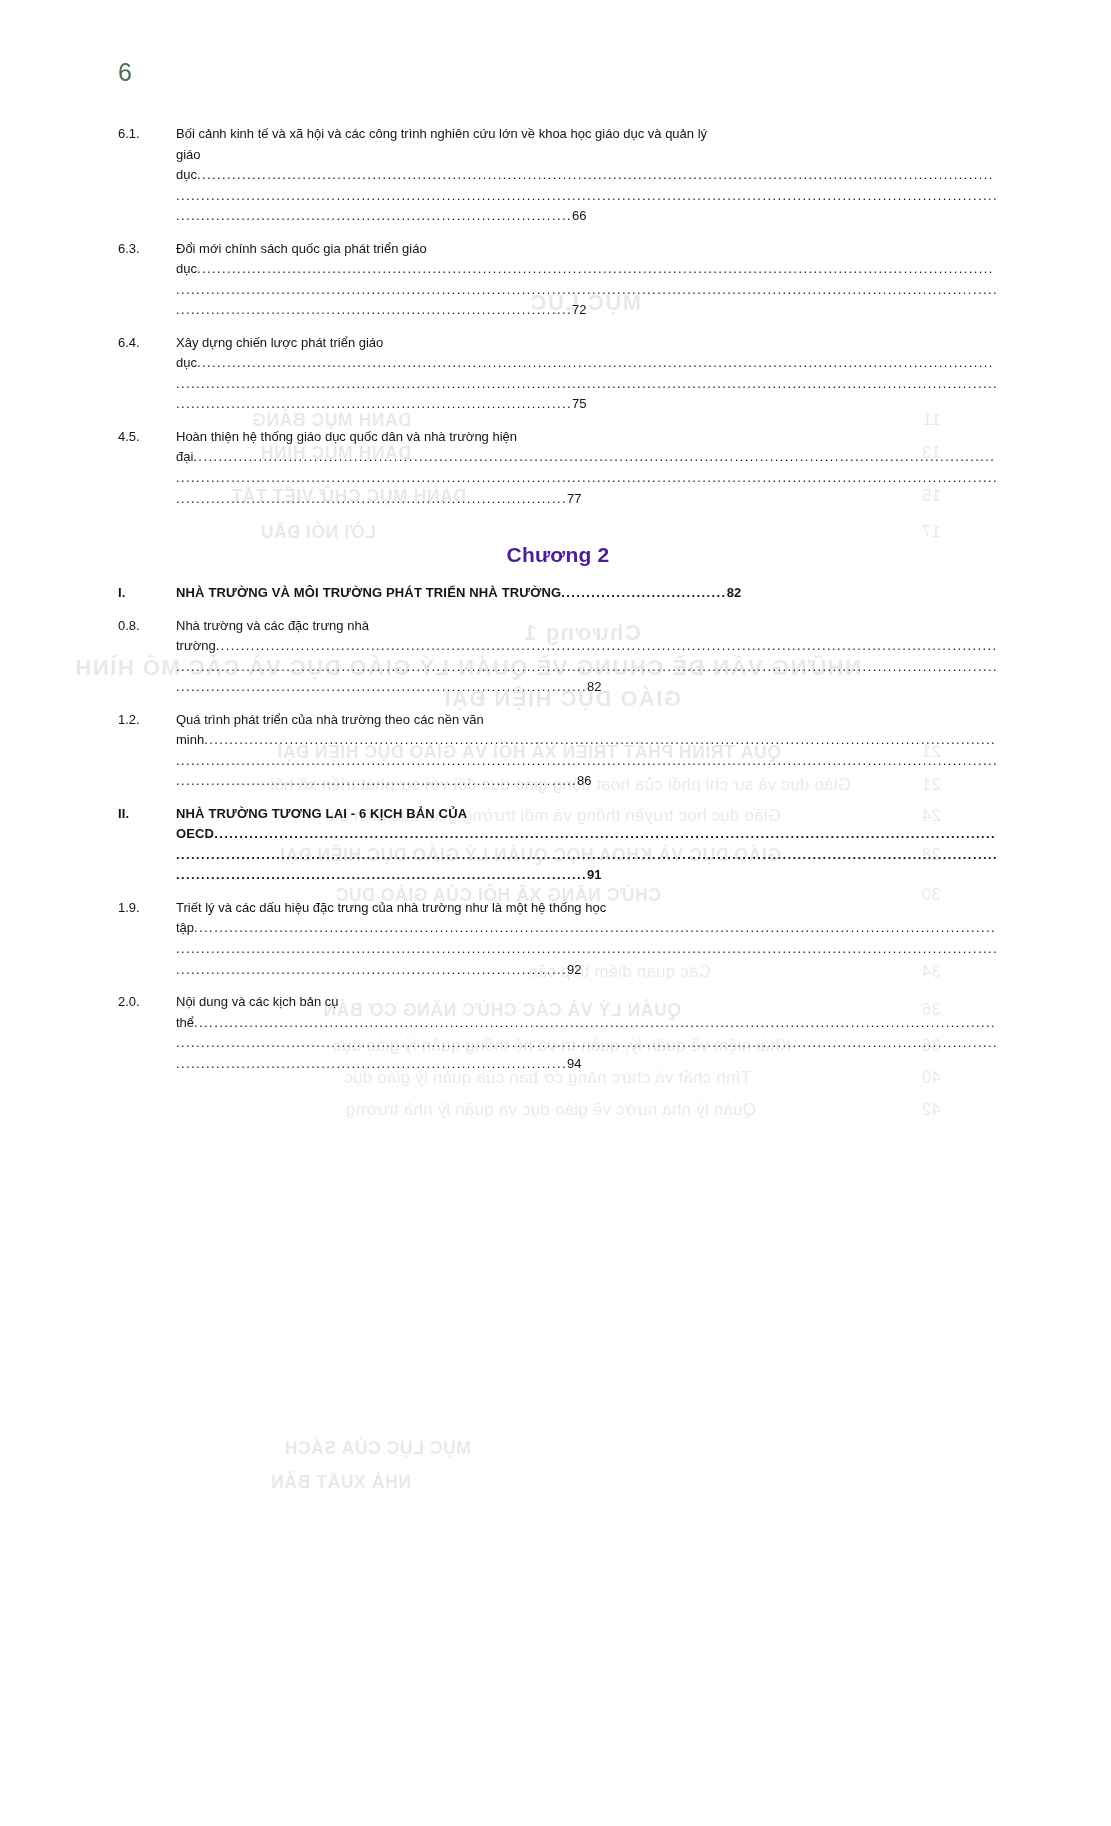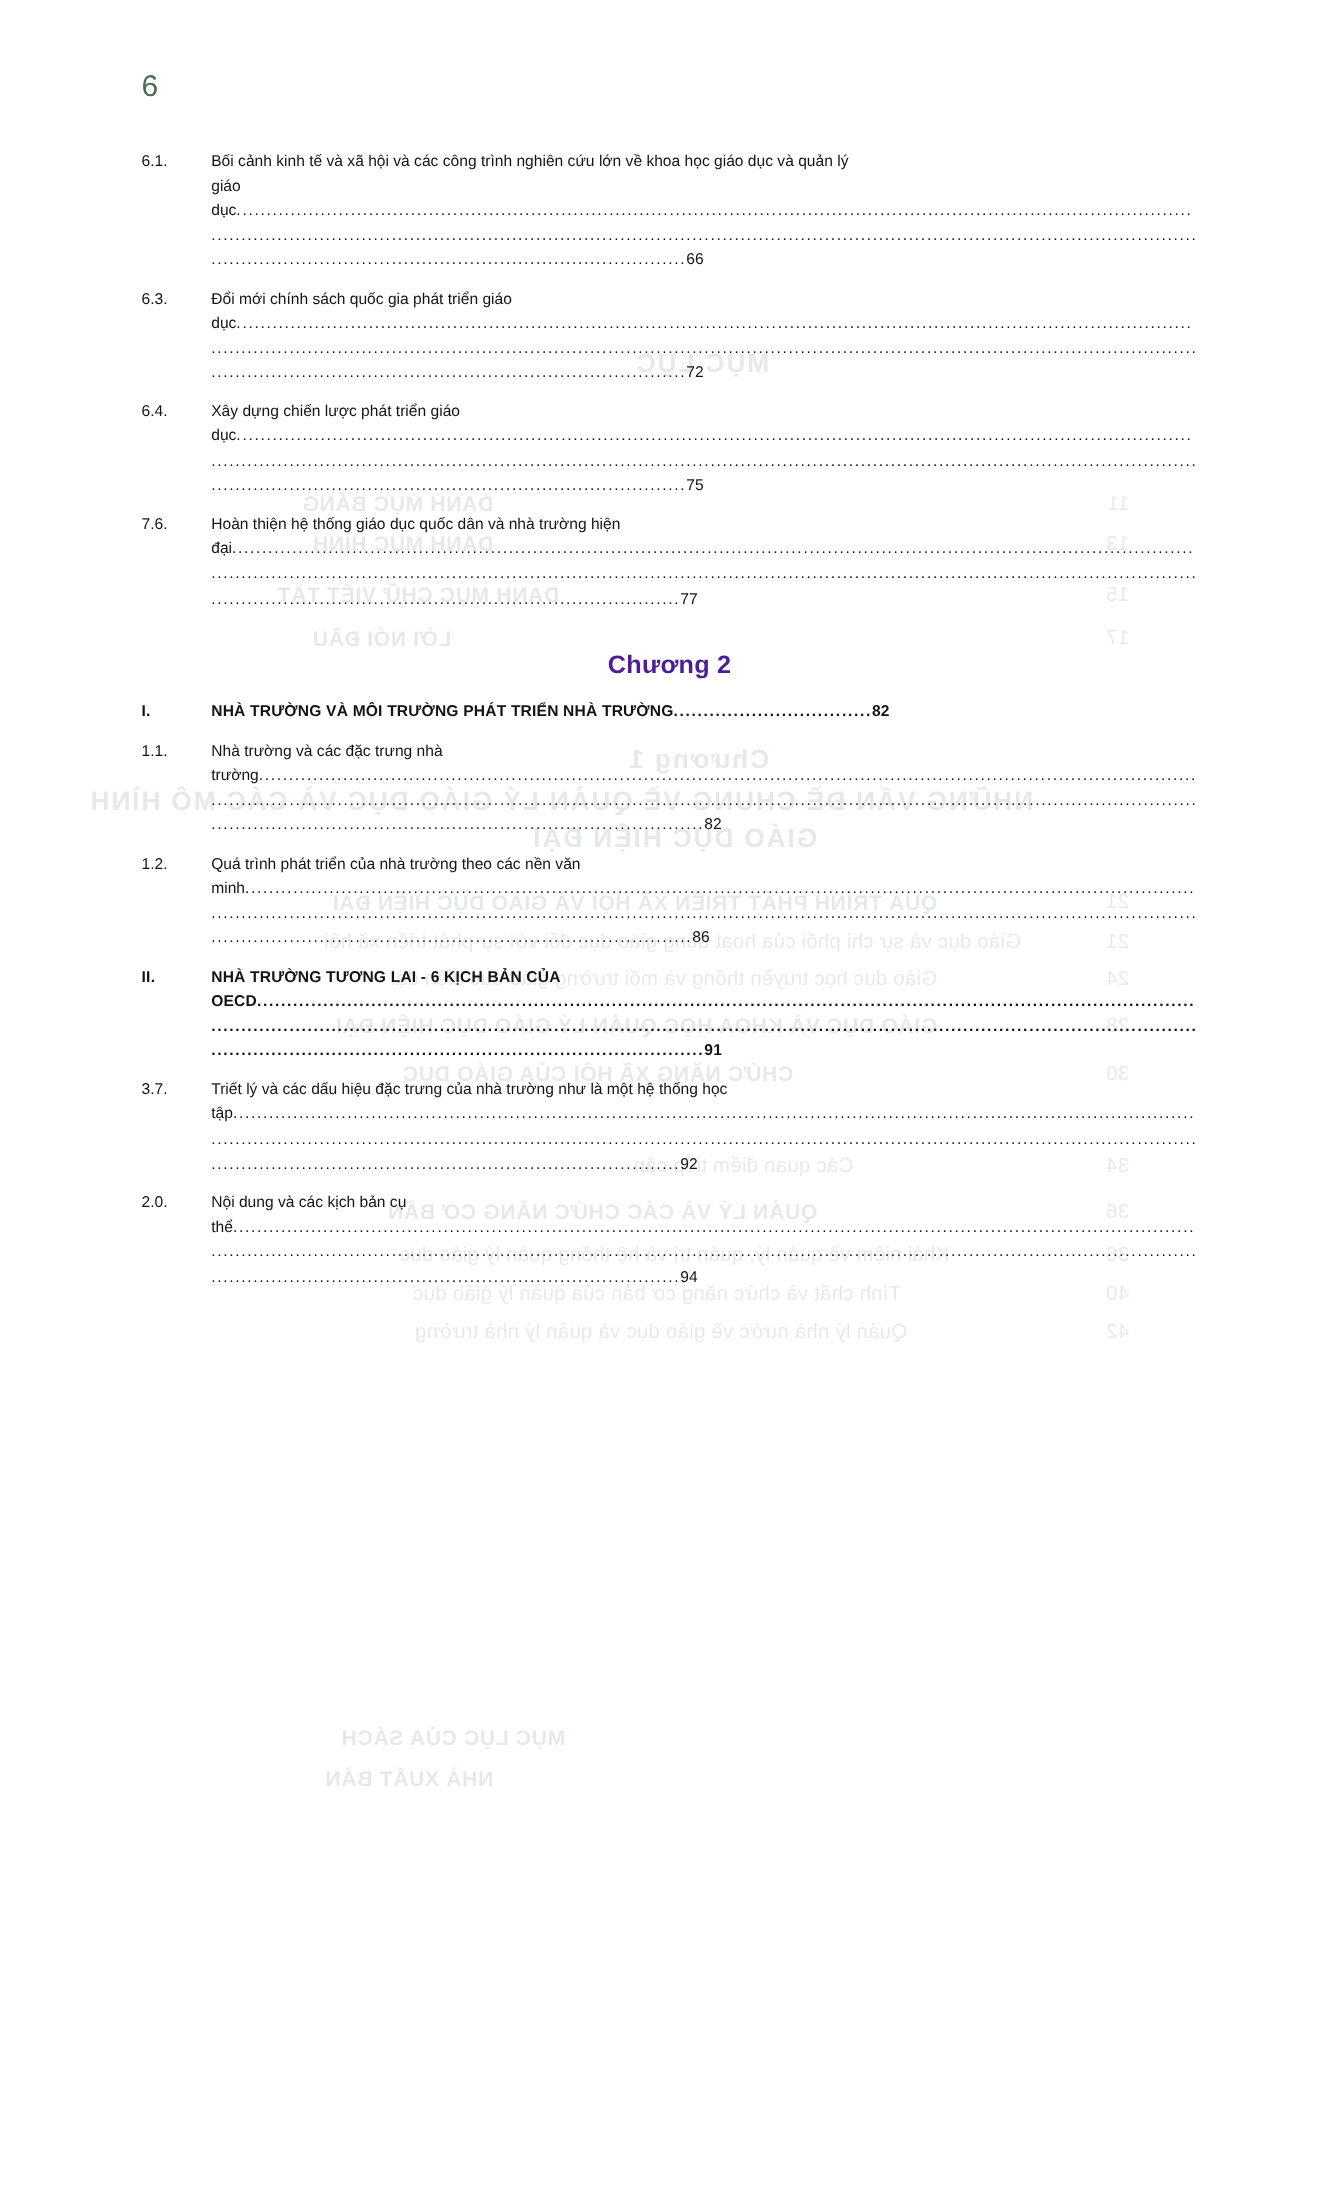--- a/index.html
+++ b/index.html
@@ -211,44 +211,44 @@
       </div>
       <div class="row">
         <span class="num">6.3.</span>
         <span class="body"><span class="txt">Đổi mới chính sách quốc gia phát triển giáo dục</span><span class="leader">..................................................................................................................................................................................................................................................................................................................................................................................................................</span><span class="pg">72</span></span>
       </div>
       <div class="row">
         <span class="num">6.4.</span>
         <span class="body"><span class="txt">Xây dựng chiến lược phát triển giáo dục</span><span class="leader">..................................................................................................................................................................................................................................................................................................................................................................................................................</span><span class="pg">75</span></span>
       </div>
       <div class="row">
-        <span class="num">7.6.</span>
+        <span class="num">4.5.</span>
         <span class="body"><span class="txt">Hoàn thiện hệ thống giáo dục quốc dân và nhà trường hiện đại</span><span class="leader">..................................................................................................................................................................................................................................................................................................................................................................................................................</span><span class="pg">77</span></span>
       </div>
       <div class="chapter">
         <div class="ch-label">Chương 2</div>
       </div>
       <div class="row caps">
         <span class="num">I.</span>
         <span class="body"><span class="txt">NHÀ TRƯỜNG VÀ MÔI TRƯỜNG PHÁT TRIỂN NHÀ TRƯỜNG</span><span class="leader">.................................</span><span class="pg">82</span></span>
       </div>
       <div class="row">
-        <span class="num">1.1.</span>
+        <span class="num">0.8.</span>
         <span class="body"><span class="txt">Nhà trường và các đặc trưng nhà trường</span><span class="leader">..................................................................................................................................................................................................................................................................................................................................................................................................................</span><span class="pg">82</span></span>
       </div>
       <div class="row">
         <span class="num">1.2.</span>
         <span class="body"><span class="txt">Quá trình phát triển của nhà trường theo các nền văn minh</span><span class="leader">..................................................................................................................................................................................................................................................................................................................................................................................................................</span><span class="pg">86</span></span>
       </div>
       <div class="row caps">
         <span class="num">II.</span>
         <span class="body"><span class="txt">NHÀ TRƯỜNG TƯƠNG LAI - 6 KỊCH BẢN CỦA OECD</span><span class="leader">..................................................................................................................................................................................................................................................................................................................................................................................................................</span><span class="pg">91</span></span>
       </div>
       <div class="row">
-        <span class="num">3.7.</span>
+        <span class="num">1.9.</span>
         <span class="body"><span class="txt">Triết lý và các dấu hiệu đặc trưng của nhà trường như là một hệ thống học tập</span><span class="leader">..................................................................................................................................................................................................................................................................................................................................................................................................................</span><span class="pg">92</span></span>
       </div>
       <div class="row">
         <span class="num">2.0.</span>
         <span class="body"><span class="txt">Nội dung và các kịch bản cụ thể</span><span class="leader">..................................................................................................................................................................................................................................................................................................................................................................................................................</span><span class="pg">94</span></span>
       </div>
     </div>
 
 </div>
 

